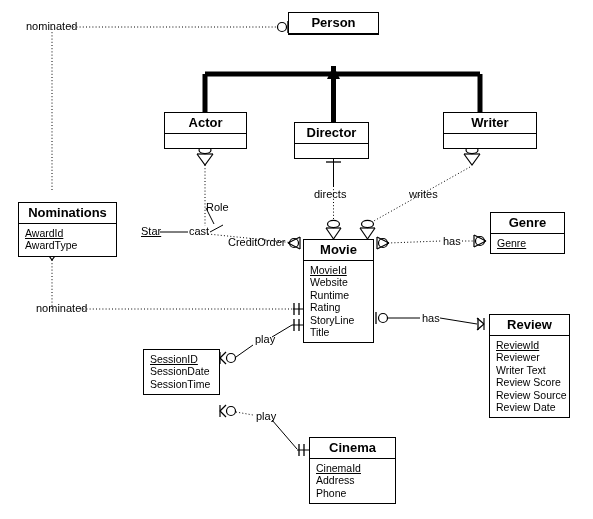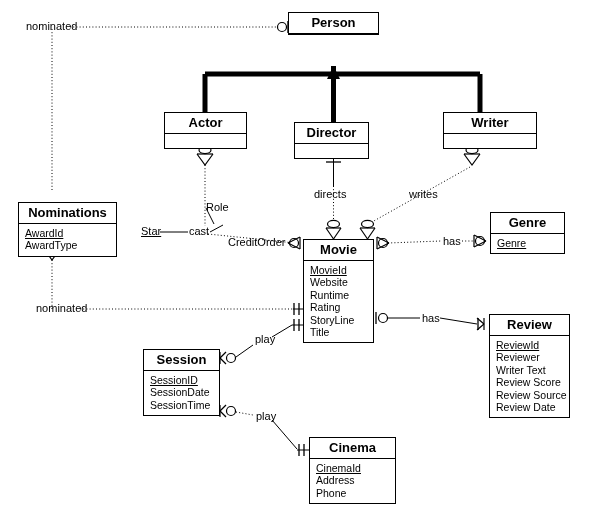--- a/index.html
+++ b/index.html
@@ -229,21 +229,20 @@
       <div class="attr pk">ReviewId</div>
       <div class="attr">Reviewer</div>
       <div class="attr">Writer Text</div>
       <div class="attr">Review Score</div>
       <div class="attr">Review Source</div>
       <div class="attr">Review Date</div>
     </div>
   </div>
 
   <div class="entity" style="left:143px;top:349px;width:77px;">
-    <div class="ent-title">Session</div>
     <div class="ent-attrs">
       <div class="attr pk">SessionID</div>
       <div class="attr">SessionDate</div>
       <div class="attr">SessionTime</div>
     </div>
   </div>
 
   <div class="entity" style="left:309px;top:437px;width:87px;">
     <div class="ent-title">Cinema</div>
     <div class="ent-attrs">

